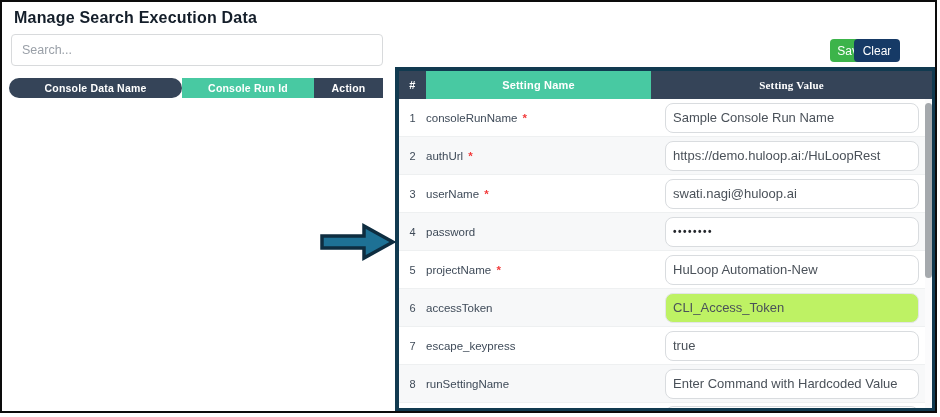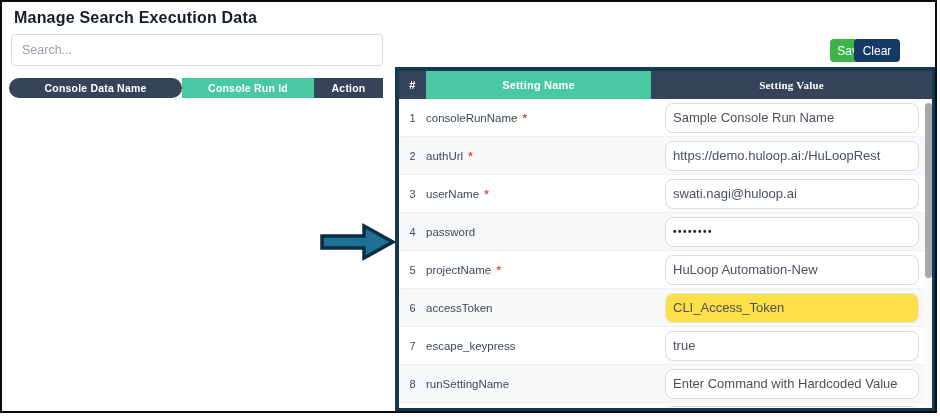--- a/index.html
+++ b/index.html
@@ -65,21 +65,21 @@
   .cell-name {
     width:225px; text-align:left; font-size:11.5px; color:#3e4a58; font-weight:500;
   }
   .req { color:var(--required-red,#f23b3b); margin-left:2px; font-weight:700; }
   .cell-value { flex:1; padding:0 13px 0 14px; }
   .val-input {
     width:100%; height:30px; border:1px solid #d9dcdf; border-radius:8px;
     padding:0 7px; font-size:13px; color:#4a5159; font-family:inherit;
     outline:none; background:#fff; display:block;
   }
-  .val-input.disabled { background:#fde047; border-color:#e3e5e7; color:#4a5159; }
+  .val-input.disabled { background:#bef264; border-color:#e3e5e7; color:#4a5159; }
   .val-input.masked { font-size:10px; font-weight:700; letter-spacing:1.5px; color:#23262b; }
 
   .srow.partial { height:38px; border-bottom:none; align-items:flex-start; padding-top:3px; background:#fff; }
 
   .scrollbar {
     position:absolute; top:28px; right:0; bottom:0; width:7px; background:#fbfbfc;
   }
   .scroll-thumb {
     position:absolute; top:4px; right:0; width:7px; height:175px;
     background:#a5a9ad; border-radius:4px;

